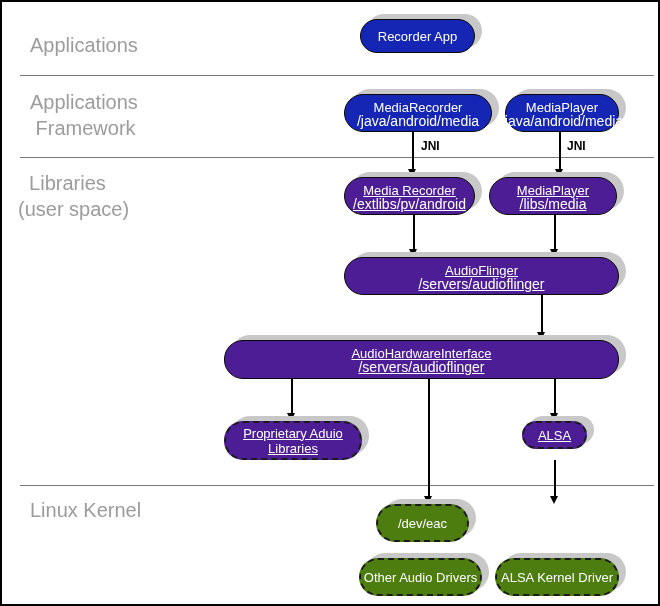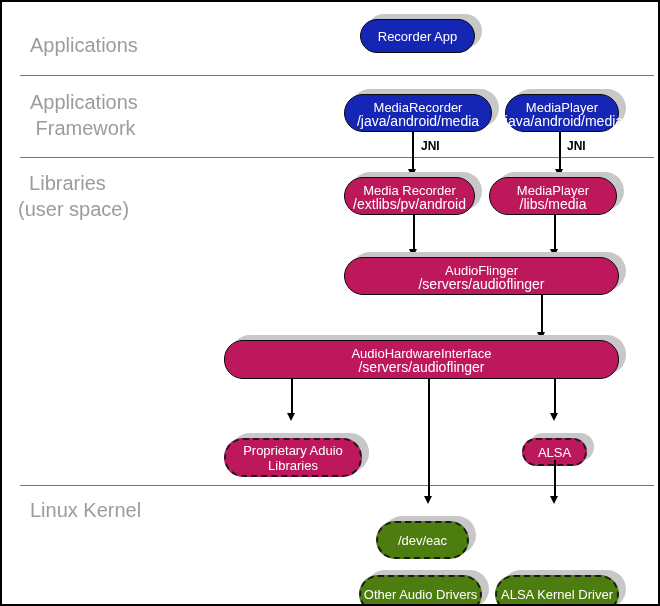--- a/index.html
+++ b/index.html
@@ -7,23 +7,23 @@
          border:2px solid #000;background:#fff;overflow:hidden;}
   .divider{position:absolute;left:18px;width:634px;height:1px;background:#777;}
   .layer-label{position:absolute;color:#9c9c9c;font-size:20px;line-height:26px;white-space:pre;}
   .node{position:absolute;box-sizing:border-box;display:flex;flex-direction:column;
         align-items:center;justify-content:center;text-align:center;color:#fff;
         border-radius:19px;border:1.5px solid #0a0a0a;
         box-shadow:7px -5px 0 0 #c8c8c8;}
   .node .t{font-size:13px;line-height:15px;}
   .node .p{font-size:14px;line-height:12px;}
   .blue{background:#1525b4;}
-  .green{background:#be185d;}
+  .green{background:#4c1d95;text-decoration:underline;}
   .red{background:#4d7c0f;}
-  .dashed{border:2px dashed #1a1a1a;margin-top:17px;}
+  .dashed{border:2px dashed #1a1a1a;}
   .vline{position:absolute;width:1.5px;background:#000;}
   .arrowhead{position:absolute;width:0;height:0;
              border-left:4.5px solid transparent;border-right:4.5px solid transparent;
              border-top:8px solid #000;}
   .jni{position:absolute;font-size:12px;font-weight:600;color:#000;}
 </style>
 </head>
 <body>
 
 <div id="frame">

